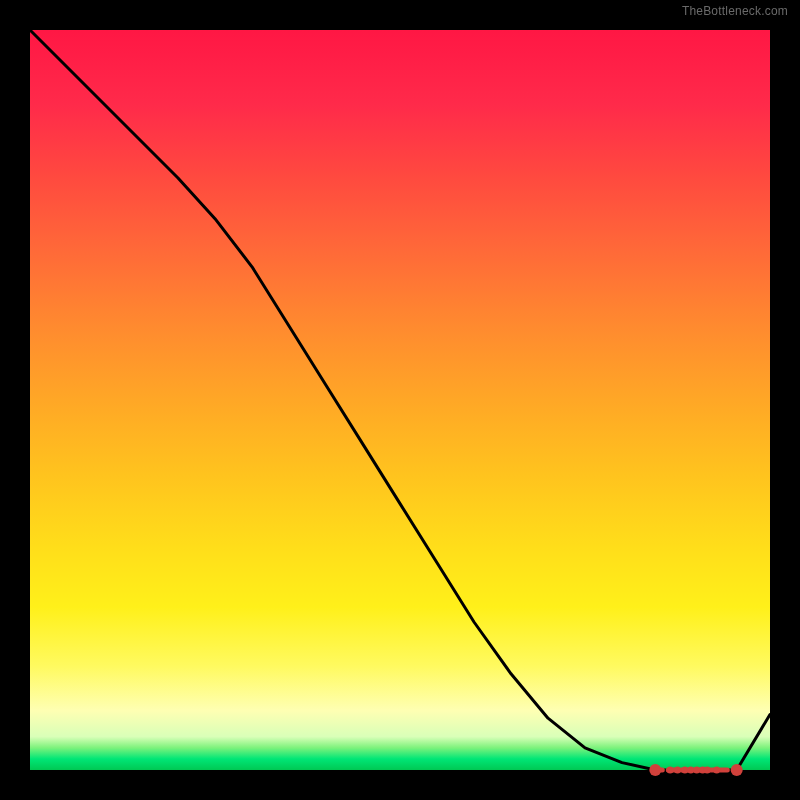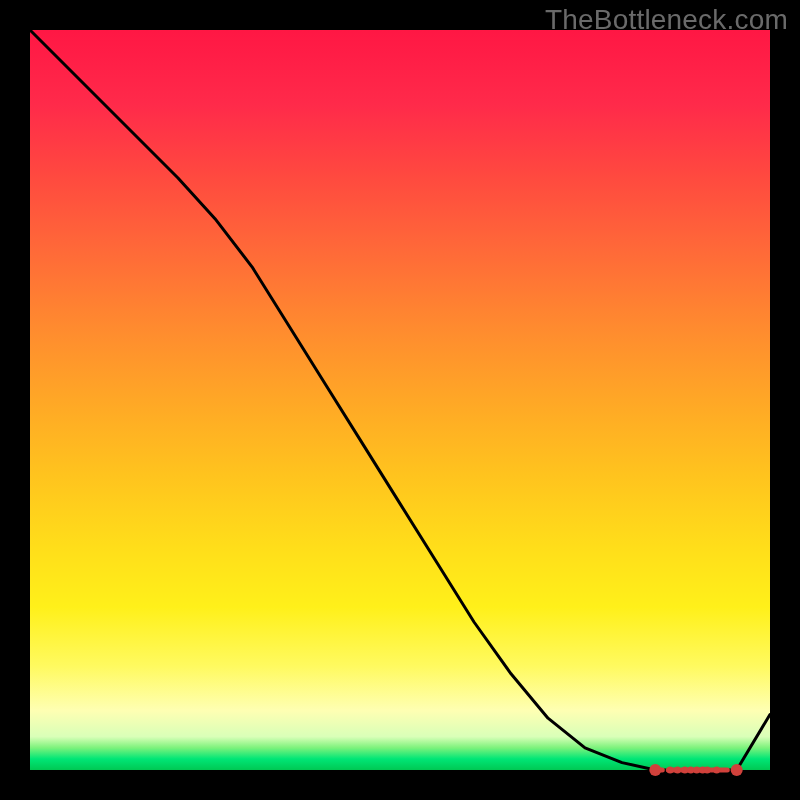--- a/index.html
+++ b/index.html
@@ -14,21 +14,21 @@
   .wrapper {
     position: relative;
     width: 800px;
     height: 800px;
   }
   .watermark {
     position: absolute;
     top: 4px;
     right: 12px;
     color: #6a6a6a;
-    font-size: 28px;
+    font-size: 12px;
     font-weight: 400;
     z-index: 10;
     letter-spacing: 0.2px;
   }
   .chart-area {
     position: absolute;
     left: 30px;
     top: 30px;
     width: 740px;
     height: 740px;

